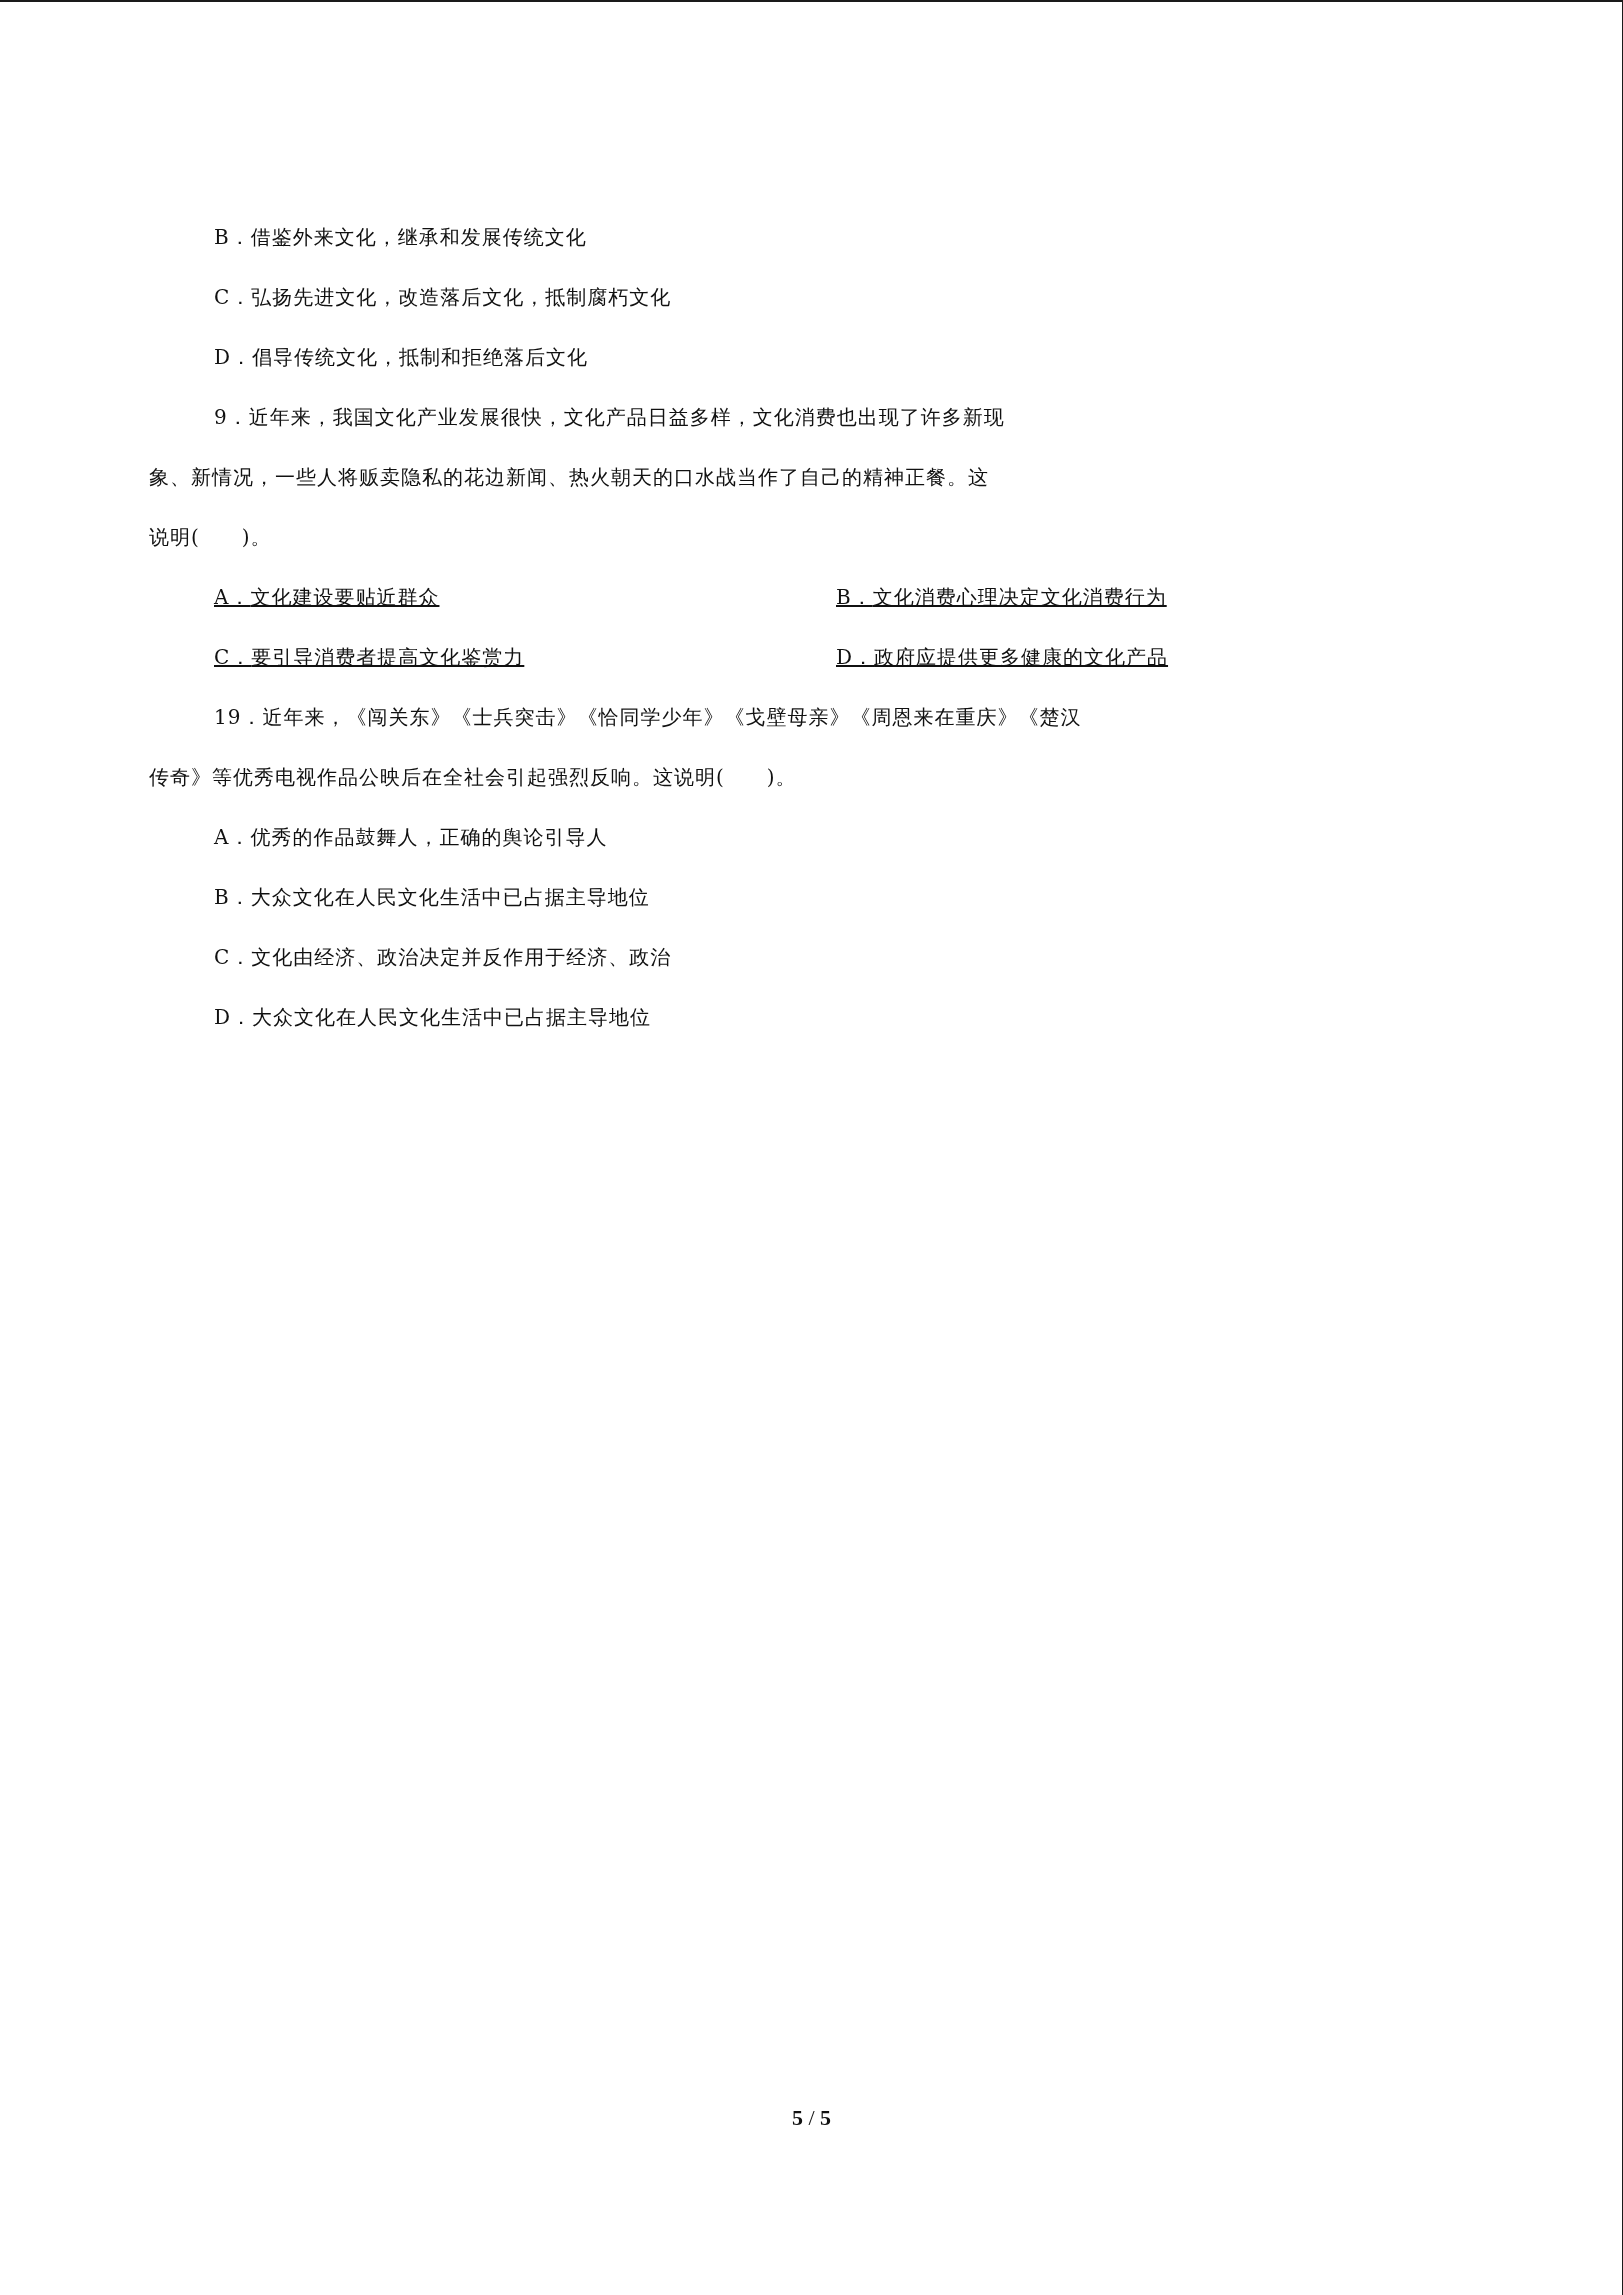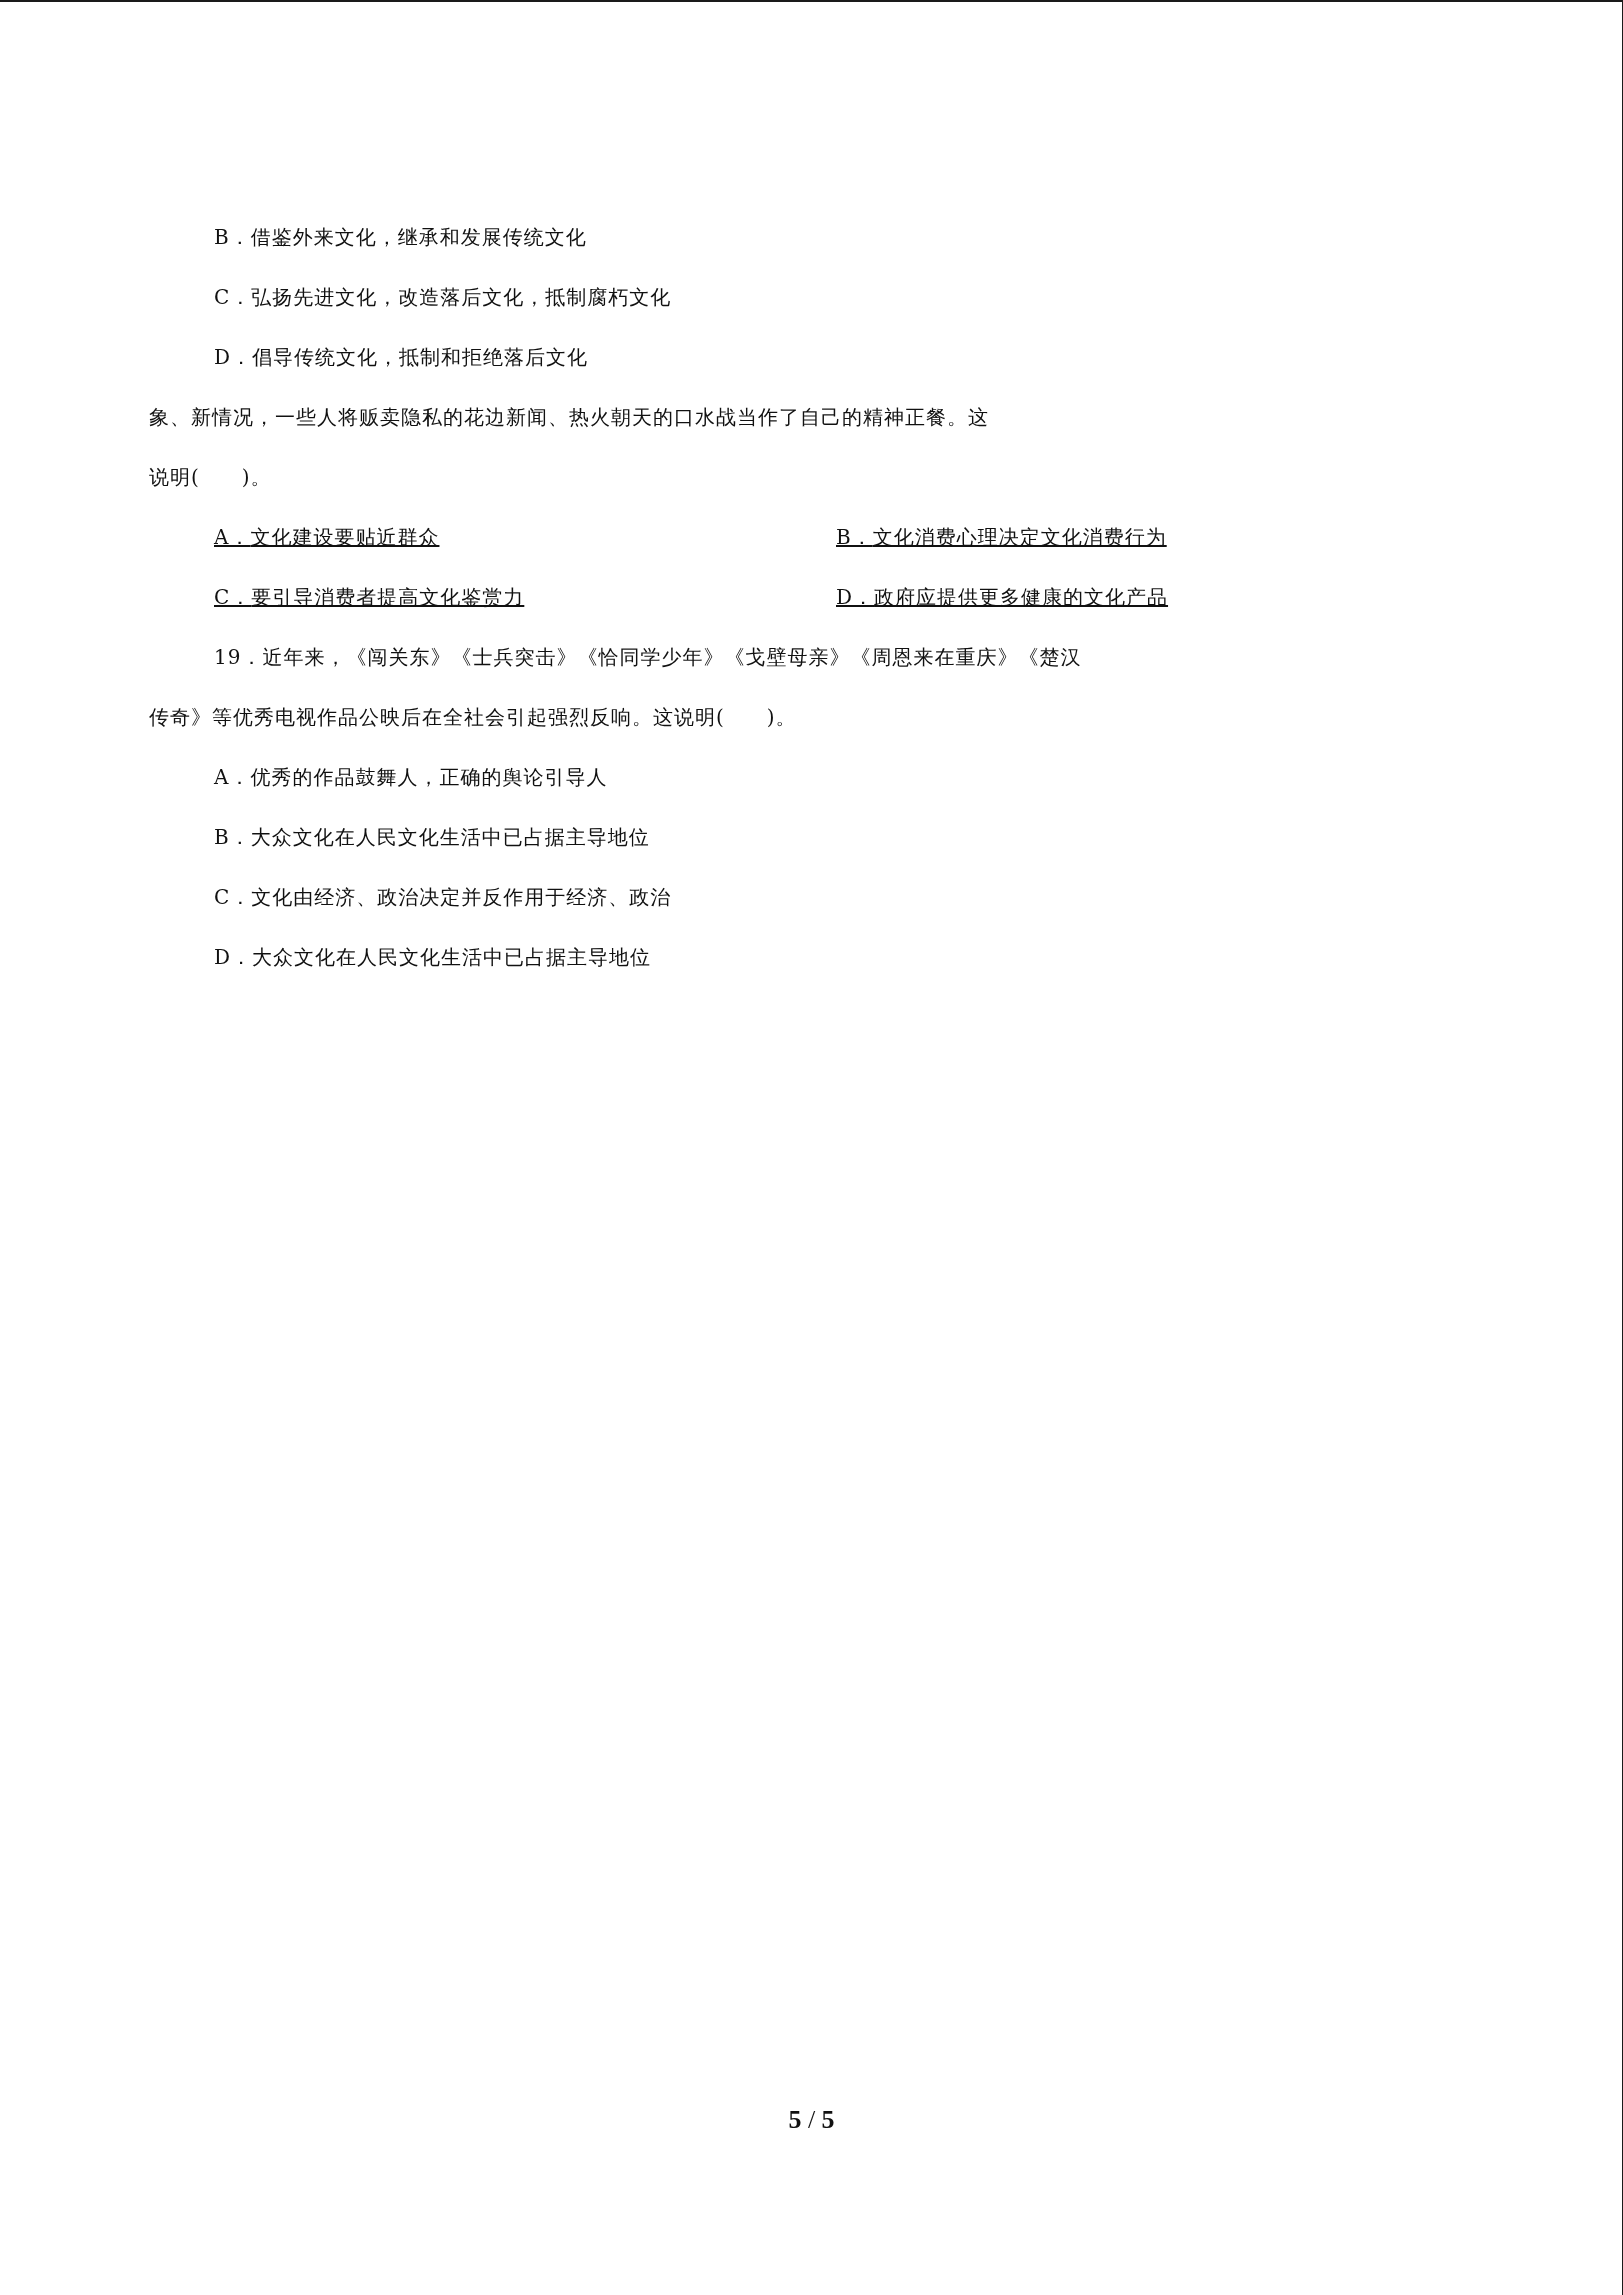--- a/index.html
+++ b/index.html
@@ -14,36 +14,37 @@
     font-size: 20px; line-height: 60px; letter-spacing: 1px;
   }
   .line { white-space: nowrap; height: 60px; }
   .opt { padding-left: 65px; }
   .q-first { padding-left: 65px; }
   .cont { padding-left: 0; }
   .two-col { display: flex; padding-left: 65px; height: 60px; text-decoration: underline; }
   .two-col .col { width: 654px; white-space: nowrap; }
   .footer {
     position: absolute; left: 0; width: 1623px; top: 2105px; text-align: center;
-    font-family: "Liberation Serif", serif; font-size: 26px;
+    font-family: "Liberation Serif", serif; font-size: 22px;
   }
   .footer .num { font-weight: bold; }
 </style>
 </head>
 <body>
 
 <div class="top-border"></div>
 <div class="right-border"></div>
 
 <div class="content">
 
   <div class="line opt"><span>B．</span><span>借鉴外来文化，继承和发展传统文化</span></div>
   <div class="line opt"><span>C．</span><span>弘扬先进文化，改造落后文化，抵制腐朽文化</span></div>
   <div class="line opt"><span>D．</span><span>倡导传统文化，抵制和拒绝落后文化</span></div>
 
+  <div class="line q-first"><span>9．</span><span>近年来，我国文化产业发展很快，文化产品日益多样，文化消费也出现了许多新现</span></div>
   <div class="line cont">象、新情况，一些人将贩卖隐私的花边新闻、热火朝天的口水战当作了自己的精神正餐。这</div>
   <div class="line cont">说明(　　)。</div>
   <div class="two-col">
     <div class="col"><span>A．</span><span>文化建设要贴近群众</span></div>
     <div class="col"><span>B．</span><span>文化消费心理决定文化消费行为</span></div>
   </div>
   <div class="two-col">
     <div class="col"><span>C．</span><span>要引导消费者提高文化鉴赏力</span></div>
     <div class="col"><span>D．</span><span>政府应提供更多健康的文化产品</span></div>
   </div>

